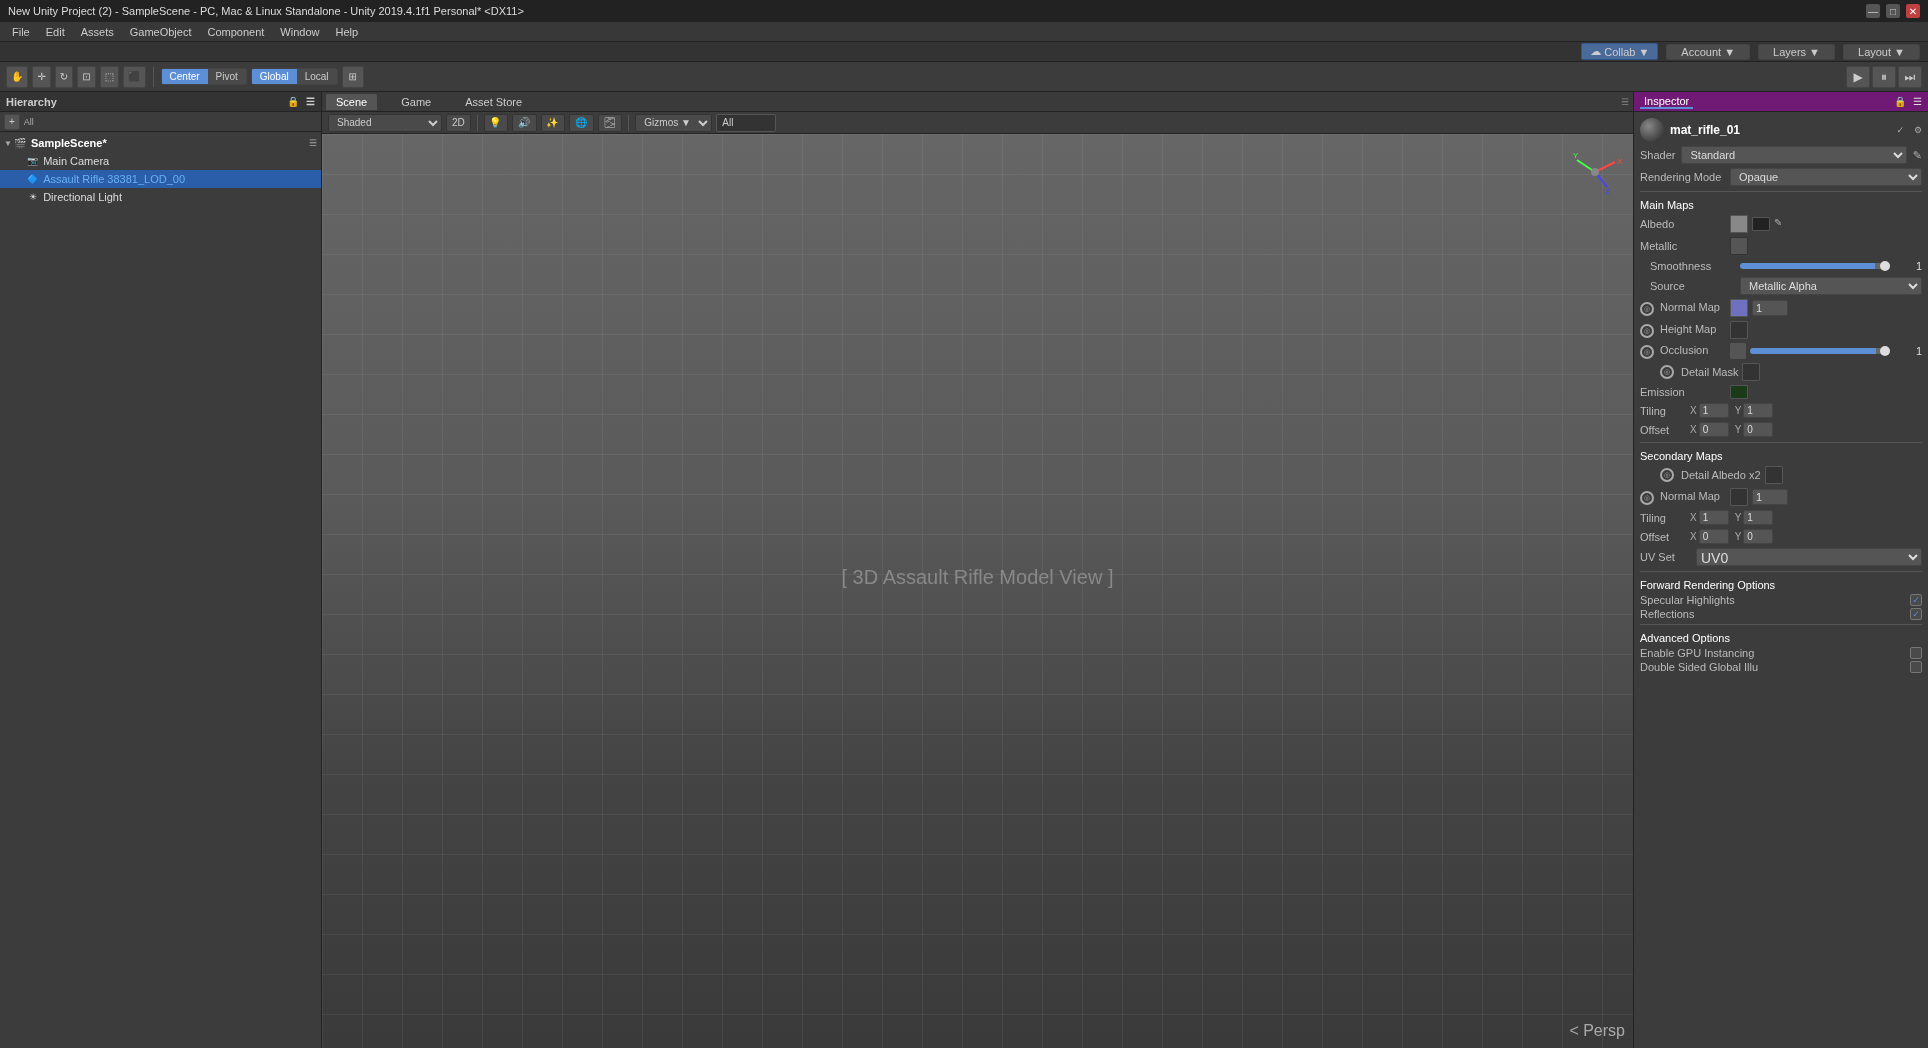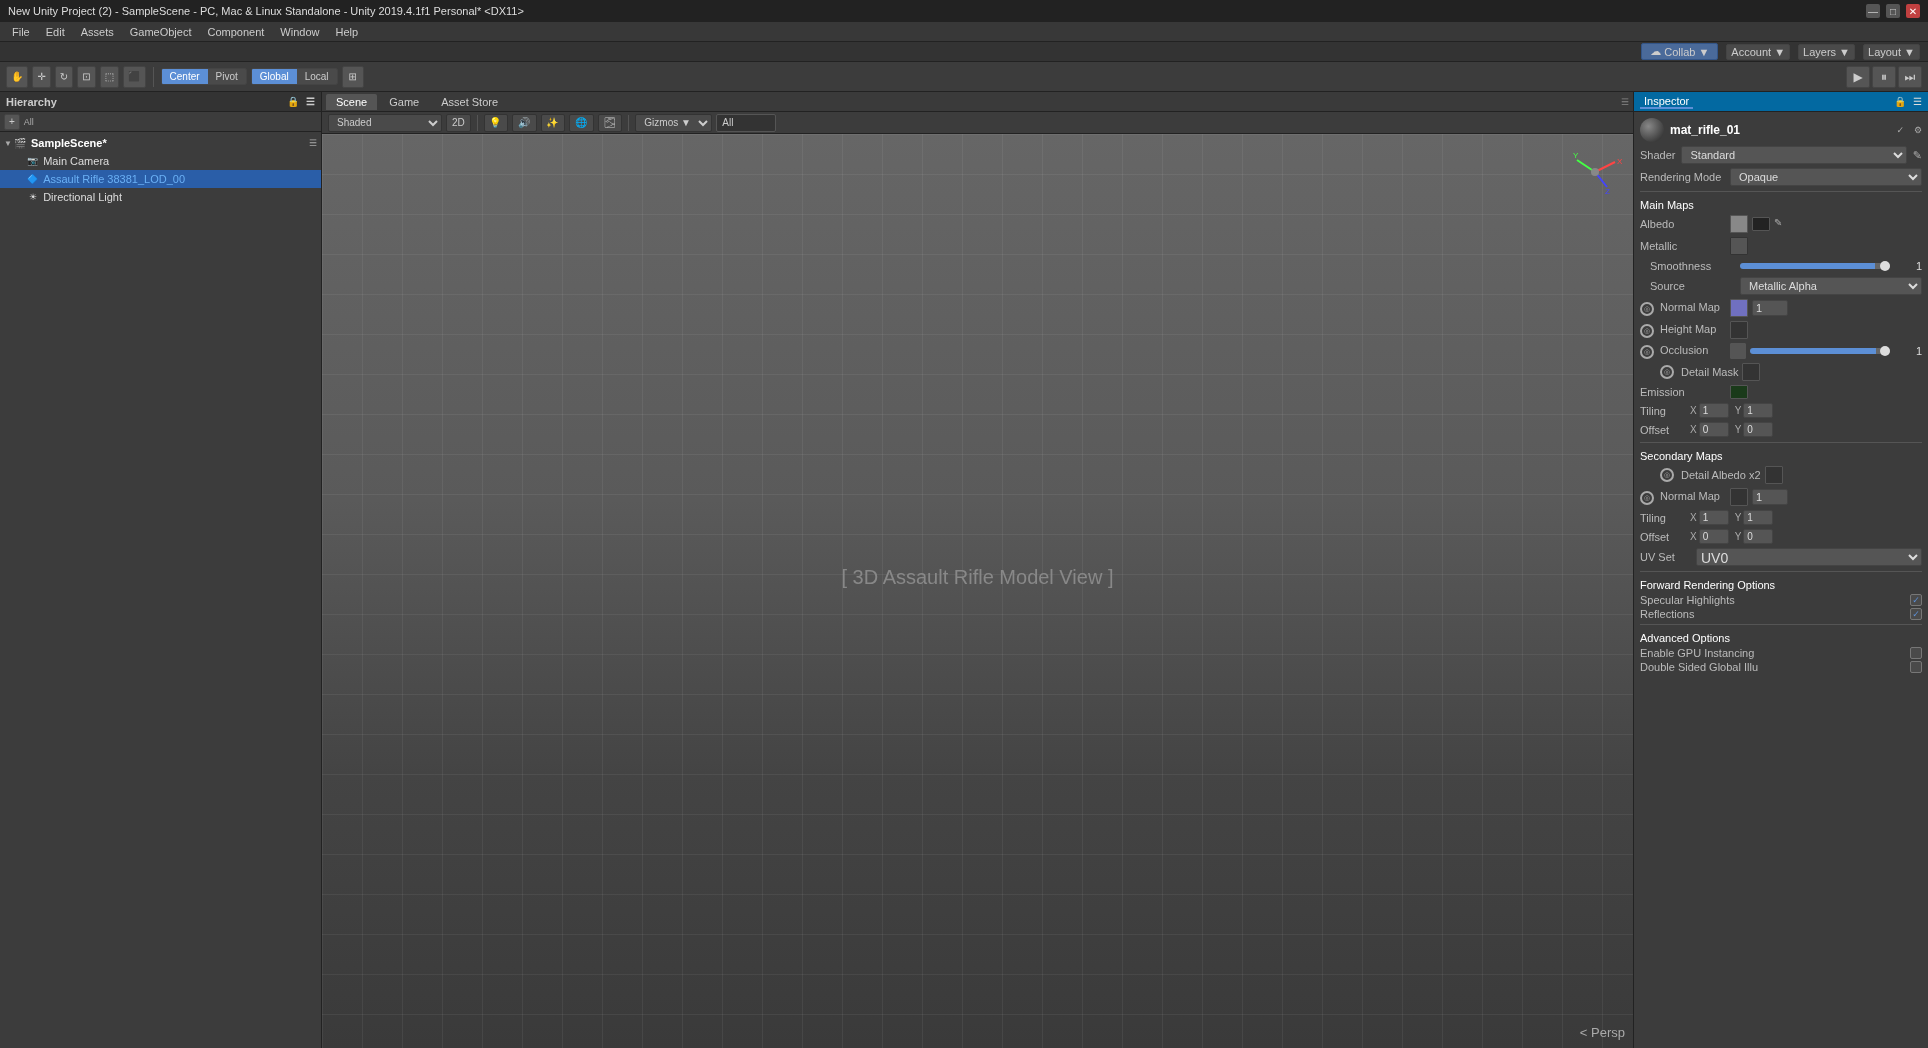--- a/index.html
+++ b/index.html
@@ -38,33 +38,33 @@
     .h-item { display: flex; align-items: center; padding: 1px 4px; cursor: pointer; height: 18px; }
     .h-item.selected { background: #2a5ea8; }
     .h-item .h-icon { width: 14px; height: 14px; margin-right: 3px; display: inline-flex; align-items: center; justify-content: center; font-size: 9px; }
     .h-item .h-label { font-size: 11px; color: #ddd; }
     .h-item .h-label.scene { color: #fff; font-weight: bold; }
     .h-item .h-label.blue { color: #6ab0f5; }
     .triangle { font-size: 8px; color: #aaa; margin-right: 2px; }
 
     
     #viewport-area { flex: 1; display: flex; flex-direction: column; background: #1a1a1a; }
-    #viewport-tabs { height: 20px; background: #3a3a3a; display: flex; align-items: center; padding: 0 4px; gap: 2px; border-bottom: 1px solid #222; }
+    #viewport-tabs { height: 20px; background: #3a3a3a; display: flex; align-items: center; padding: 0 4px; gap: 14px; border-bottom: 1px solid #222; }
     .view-tab { padding: 2px 10px; color: #ccc; cursor: pointer; font-size: 11px; border-radius: 2px 2px 0 0; }
     .view-tab.active { background: #555; color: #fff; }
     #viewport-toolbar { height: 22px; background: #3c3c3c; display: flex; align-items: center; padding: 0 6px; gap: 4px; border-bottom: 1px solid #222; }
     .vt-select { background: #4a4a4a; border: 1px solid #333; color: #ccc; font-size: 10px; padding: 1px 4px; border-radius: 2px; height: 18px; }
     .vt-btn { height: 18px; padding: 0 5px; background: #4a4a4a; border: 1px solid #333; color: #ccc; cursor: pointer; font-size: 10px; border-radius: 2px; }
     #scene-view { flex: 1; background: #2b2b2b; position: relative; overflow: hidden; }
     #gizmo { position: absolute; top: 8px; right: 8px; width: 60px; height: 60px; }
-    #persp-label { position: absolute; bottom: 8px; right: 8px; color: #aaa; font-size: 13px; }
+    #persp-label { position: absolute; bottom: 8px; right: 8px; color: #aaa; font-size: 16px; }
 
     
     #inspector { width: 295px; background: #3c3c3c; border-left: 1px solid #222; display: flex; flex-direction: column; overflow: hidden; }
-    #inspector-header { height: 20px; background: #0369a1; display: flex; align-items: center; padding: 0 6px; border-bottom: 1px solid #222; }
+    #inspector-header { height: 20px; background: #701a75; display: flex; align-items: center; padding: 0 6px; border-bottom: 1px solid #222; }
     .inspector-tabs { display: flex; gap: 20px; align-items: center; }
     .insp-tab { font-size: 11px; color: #aaa; cursor: pointer; padding: 0 4px; }
     .insp-tab.active { color: #fff; border-bottom: 2px solid #5c8fd6; }
     #inspector-content { flex: 1; overflow-y: auto; padding: 4px 0; }
     .insp-name-row { display: flex; align-items: center; padding: 2px 6px; gap: 6px; }
     .insp-avatar { width: 24px; height: 24px; background: #666; border-radius: 3px; }
     .insp-name { font-size: 12px; font-weight: bold; color: #fff; flex: 1; }
     .insp-shader-row { display: flex; align-items: center; padding: 2px 6px; gap: 6px; font-size: 11px; color: #bbb; }
     .insp-shader-select { flex: 1; background: #555; border: 1px solid #444; color: #ddd; font-size: 11px; padding: 1px 4px; border-radius: 2px; }
     .section-title { font-size: 11px; font-weight: normal; color: #fff; padding: 4px 6px 2px; }
@@ -83,21 +83,21 @@
     .map-thumb { width: 18px; height: 18px; border: 1px solid #555; border-radius: 1px; background: #333; display: flex; align-items: center; justify-content: center; font-size: 7px; color: #aaa; }
     .checkbox { width: 12px; height: 12px; border: 1px solid #777; border-radius: 2px; background: #4a4a4a; display: inline-flex; align-items: center; justify-content: center; }
     .checkbox.checked::after { content: '✓'; font-size: 9px; color: #5c8fd6; }
     .insp-circle-icon { width: 14px; height: 14px; border-radius: 50%; border: 2px solid #aaa; display: inline-flex; align-items: center; justify-content: center; font-size: 7px; color: #aaa; margin-right: 3px; }
     .detail-mask-row { display: flex; align-items: center; padding: 2px 6px 2px 26px; color: #bbb; font-size: 11px; gap: 4px; }
     .sep-line { height: 1px; background: #555; margin: 3px 6px; }
     .forward-row { display: flex; align-items: center; padding: 1px 0; gap: 6px; }
 
     
     #topbar { height: 20px; background: #333; display: flex; align-items: center; justify-content: flex-end; padding: 0 8px; border-bottom: 1px solid #222; gap: 8px; }
-    .topbar-btn { padding: 1px 4px; background: #4a4a4a; border: 1px solid #444; color: #ccc; font-size: 11px; cursor: pointer; border-radius: 2px; display: flex; align-items: center; gap: 3px; }
+    .topbar-btn { padding: 1px 14px; background: #4a4a4a; border: 1px solid #444; color: #ccc; font-size: 11px; cursor: pointer; border-radius: 2px; display: flex; align-items: center; gap: 3px; }
 
     
     .collab-btn { padding: 1px 8px; background: #4a6a9a; border: 1px solid #335588; color: #ccc; font-size: 11px; cursor: pointer; border-radius: 2px; display: flex; align-items: center; gap: 3px; }
     ::-webkit-scrollbar { width: 6px; height: 6px; }
     ::-webkit-scrollbar-track { background: #2a2a2a; }
     ::-webkit-scrollbar-thumb { background: #555; border-radius: 3px; }
     .lock-icon { font-size: 10px; margin-left: auto; cursor: pointer; }
 
     .tiling-row { display: flex; align-items: center; padding: 2px 6px; }
     .tiling-label { width: 50px; font-size: 11px; color: #bbb; }

